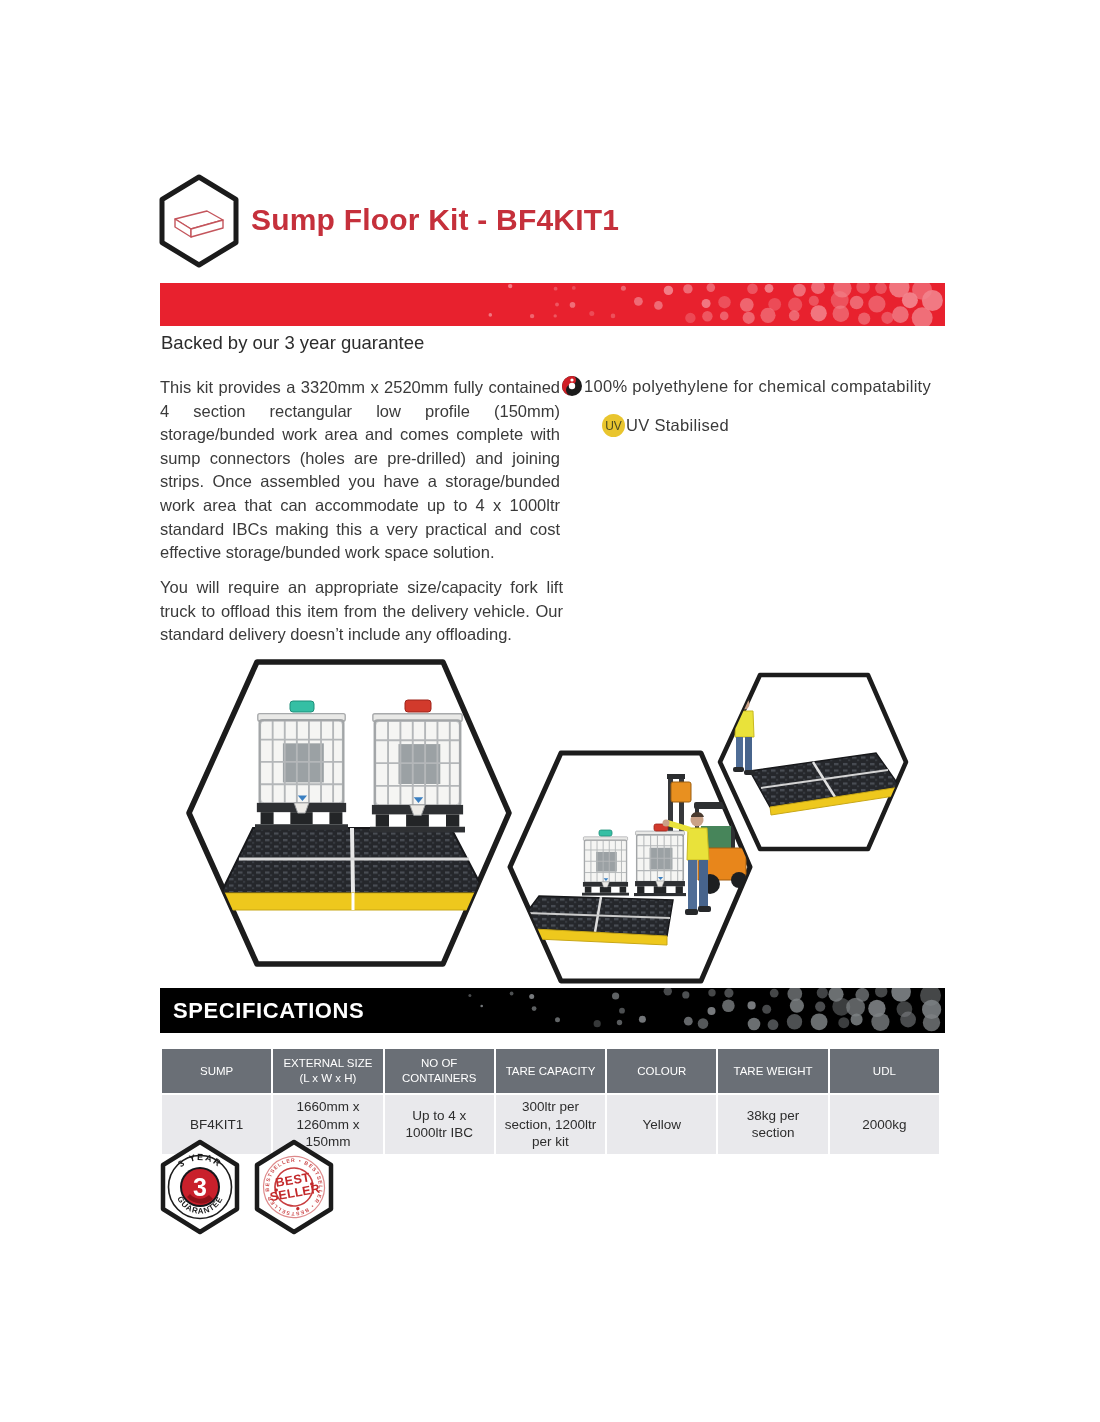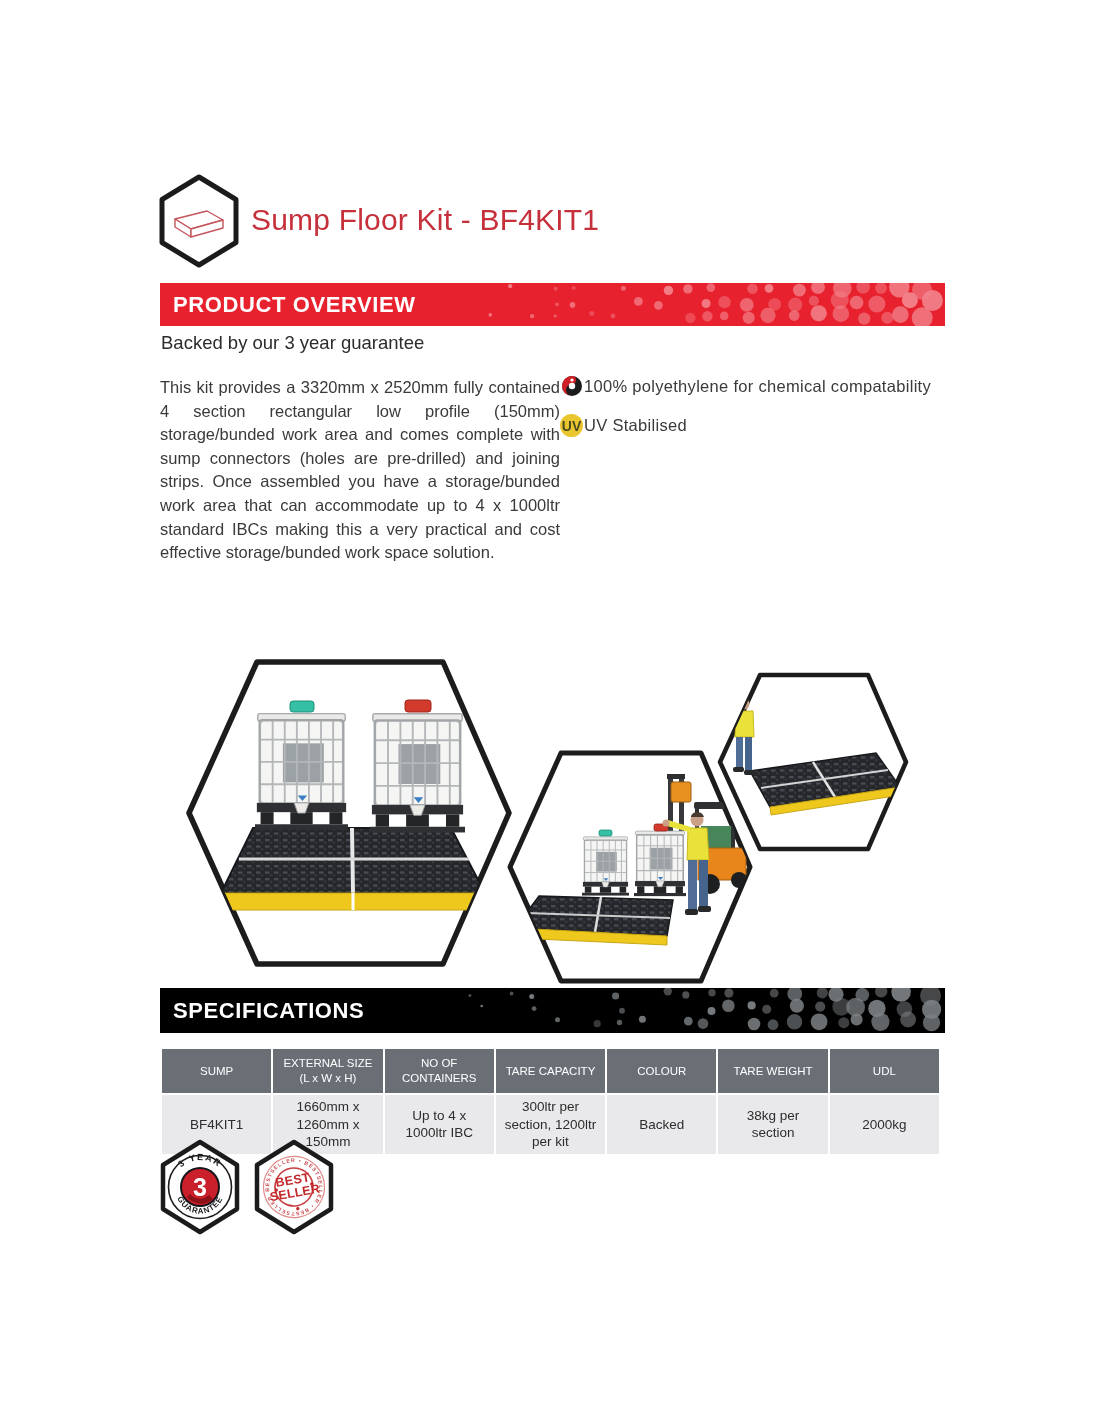--- a/index.html
+++ b/index.html
@@ -1,36 +1,36 @@
 <!DOCTYPE html>
 <html><head>
 <meta charset="utf-8">
 <style>
   html,body{margin:0;padding:0;background:#ffffff;}
   .page{position:relative;width:1100px;height:1422px;background:#fff;overflow:hidden;
         font-family:"Liberation Sans", sans-serif;color:#383838;}
   .abs{position:absolute;}
   
-  .page-title{font-size:30px;font-weight:normal;color:#c5303b;letter-spacing:0.2px;}
+  .page-title{font-size:30px;font-weight:bold;color:#c5303b;letter-spacing:0.2px;}
   
   .banner{position:absolute;left:160px;width:785px;overflow:hidden;}
   .banner .label{position:absolute;left:13px;top:50%;transform:translateY(-50%);
                  color:#ffffff;font-size:22px;font-weight:bold;letter-spacing:0.6px;}
   .banner-red{top:283px;height:43px;background:#e8212e;}
   .banner-black{top:988px;height:45px;background:#000000;}
   .dots{position:absolute;left:0;top:0;}
   
   .guarantee{left:161px;top:332px;font-size:18.5px;color:#2c2c2c;}
   .para{font-size:16.5px;line-height:23.6px;text-align:justify;color:#3a3a3a;margin-top:6px;}
   .intro{left:160px;top:370px;width:400px;}
   .delivery{left:160px;top:570px;width:403px;}
   .feature-row{position:absolute;display:flex;align-items:center;gap:1px;}
   .feature-label{font-size:16.5px;color:#3a3a3a;letter-spacing:0.3px;}
   .uv-circle{width:23px;height:23px;border-radius:50%;background:#e9c52e;display:flex;
-             align-items:center;justify-content:center;font-size:14px;font-weight:bold;color:#4a4a20;}
+             align-items:center;justify-content:center;font-size:12px;font-weight:normal;color:#4a4a20;margin-left:42px;}
   
   .spec-table{position:absolute;left:160px;top:1047px;width:781px;border-collapse:separate;
               border-spacing:2px;table-layout:fixed;}
   .spec-table th{background:#6a6f76;color:#ffffff;font-weight:normal;font-size:11.5px;
                  height:40px;text-align:center;vertical-align:middle;line-height:1.3;padding:2px 4px;}
   .spec-table td{background:#e9e9ec;color:#2d2d2d;font-size:13.5px;height:42px;
                  text-align:center;vertical-align:middle;line-height:1.3;padding:3px 6px;}
   svg text{font-family:"Liberation Sans", sans-serif;}
   .serif{font-family:"Liberation Serif", serif;}
 </style>
@@ -120,41 +120,41 @@
         <circle cx="721.0" cy="5.1" r="5.9" fill="#f2848d" fill-opacity="0.49"></circle>
         <circle cx="716.9" cy="21.0" r="8.6" fill="#f2848d" fill-opacity="0.59"></circle>
         <circle cx="727.4" cy="34.8" r="6.1" fill="#f2848d" fill-opacity="0.52"></circle>
         <circle cx="739.3" cy="4.3" r="10.2" fill="#f2848d" fill-opacity="0.84"></circle>
         <circle cx="749.9" cy="17.2" r="8.0" fill="#f2848d" fill-opacity="0.94"></circle>
         <circle cx="740.4" cy="31.6" r="8.3" fill="#f2848d" fill-opacity="0.75"></circle>
         <circle cx="762.0" cy="6.7" r="10.0" fill="#f2848d" fill-opacity="0.63"></circle>
         <circle cx="772.4" cy="17.5" r="10.5" fill="#f2848d" fill-opacity="0.89"></circle>
         <circle cx="762.2" cy="34.8" r="10.5" fill="#f2848d" fill-opacity="0.78"></circle>
       </svg>
-    <div class="label">PRODUCT OVERVIEW</div>
   </div>
 
   <div class="abs guarantee">Backed by our 3 year guarantee</div>
 
   <div class="abs para intro">This kit provides a 3320mm x 2520mm fully contained 4 section rectangular low profile (150mm) storage/bunded work area and comes complete with sump connectors (holes are pre-drilled) and joining strips. Once assembled you have a storage/bunded work area that can accommodate up to 4 x 1000ltr standard IBCs making this a very practical and cost effective storage/bunded work space solution.</div>
 
   <div class="feature-row" style="left:561px;top:375px;">
     <svg width="22" height="22" viewBox="0 0 22 22">
       <circle cx="11" cy="11" r="10" fill="#1b1b1b"></circle>
       <path d="M11 1 a10 10 0 0 0 0 20 a6 6 0 0 1 0 -12 a4 4 0 0 0 0 -8 z" fill="#cf1f26"></path>
       <circle cx="11" cy="11" r="3.2" fill="#ffffff"></circle>
       <circle cx="11" cy="5" r="1.6" fill="#ffffff"></circle>
     </svg>
     <span class="feature-label">100% polyethylene for chemical compatability</span>
   </div>
   <div class="feature-row" style="left:560px;top:414px;">
     <span class="uv-circle">UV</span>
     <span class="feature-label">UV Stabilised</span>
   </div>
 
+  <div class="abs para delivery">You will require an appropriate size/capacity fork lift truck to offload this item from the delivery vehicle. Our standard delivery doesn’t include any offloading.</div>
 
   <div class="abs" style="left:183px;top:656px;">
     <svg width="332" height="314" viewBox="0 0 332 314">
       <defs>
           <clipPath id="hexL">
             <polygon points="74,6 260,6 326,157 260,308 74,308 6,157"></polygon>
           </clipPath>
         </defs>
       <polygon points="74,6 260,6 326,157 260,308 74,308 6,157" fill="#ffffff" stroke="#1c1c1c" stroke-width="5.5" stroke-linejoin="round"></polygon>
       <g clip-path="url(#hexL)">
@@ -319,21 +319,21 @@
         <th><span>TARE WEIGHT</span></th>
         <th><span>UDL</span></th>
       </tr>
     </thead>
     <tbody>
       <tr>
         <td>BF4KIT1</td>
         <td>1660mm x 1260mm x 150mm</td>
         <td>Up to 4 x 1000ltr IBC</td>
         <td>300ltr per section, 1200ltr per kit</td>
-        <td>Backed</td>
+        <td>Yellow</td>
         <td>38kg per section</td>
         <td>2000kg</td>
       </tr>
     </tbody>
   </table>
 
   <div class="abs" style="left:157px;top:1139px;width:86px;height:96px;">
     <svg width="86" height="96" viewBox="0 0 86 96">
       <polygon points="43,3 80,26 80,70 43,93 6,70 6,26" fill="#ffffff" stroke="#1b1b1b" stroke-width="4.5" stroke-linejoin="round"></polygon>
       <circle cx="43" cy="48" r="31.5" fill="#ffffff" stroke="#1b1b1b" stroke-width="1.6"></circle>

